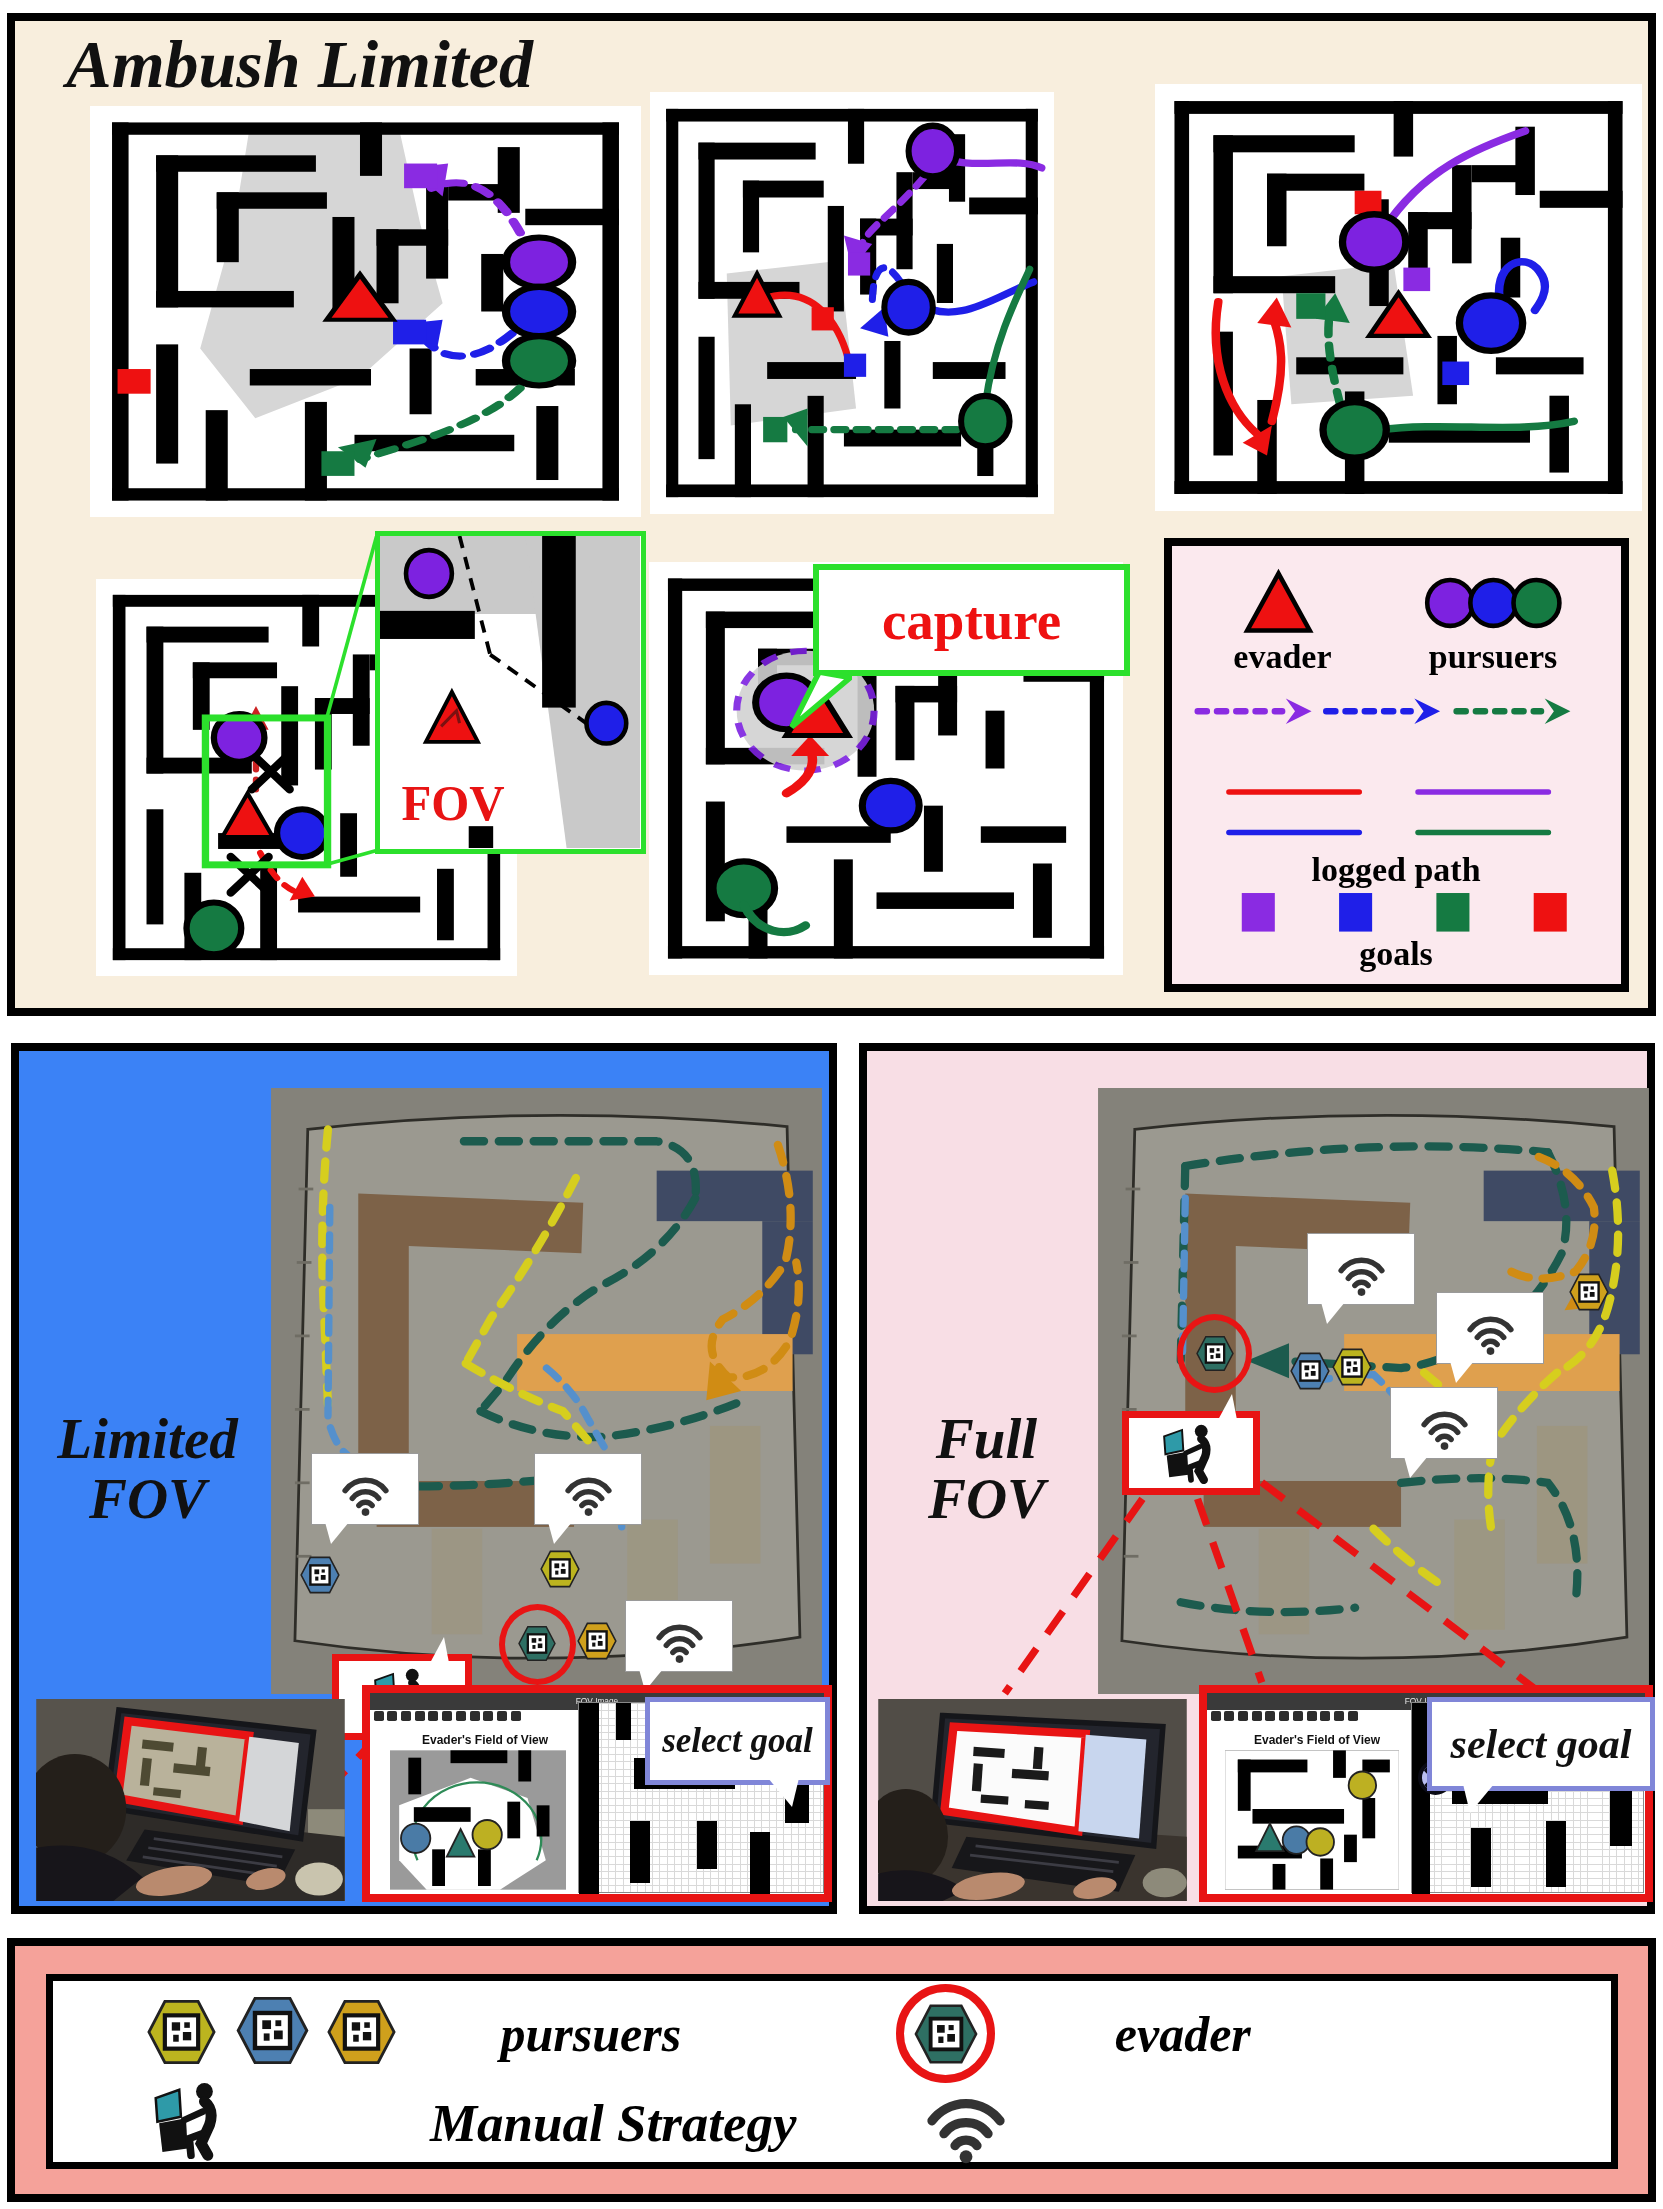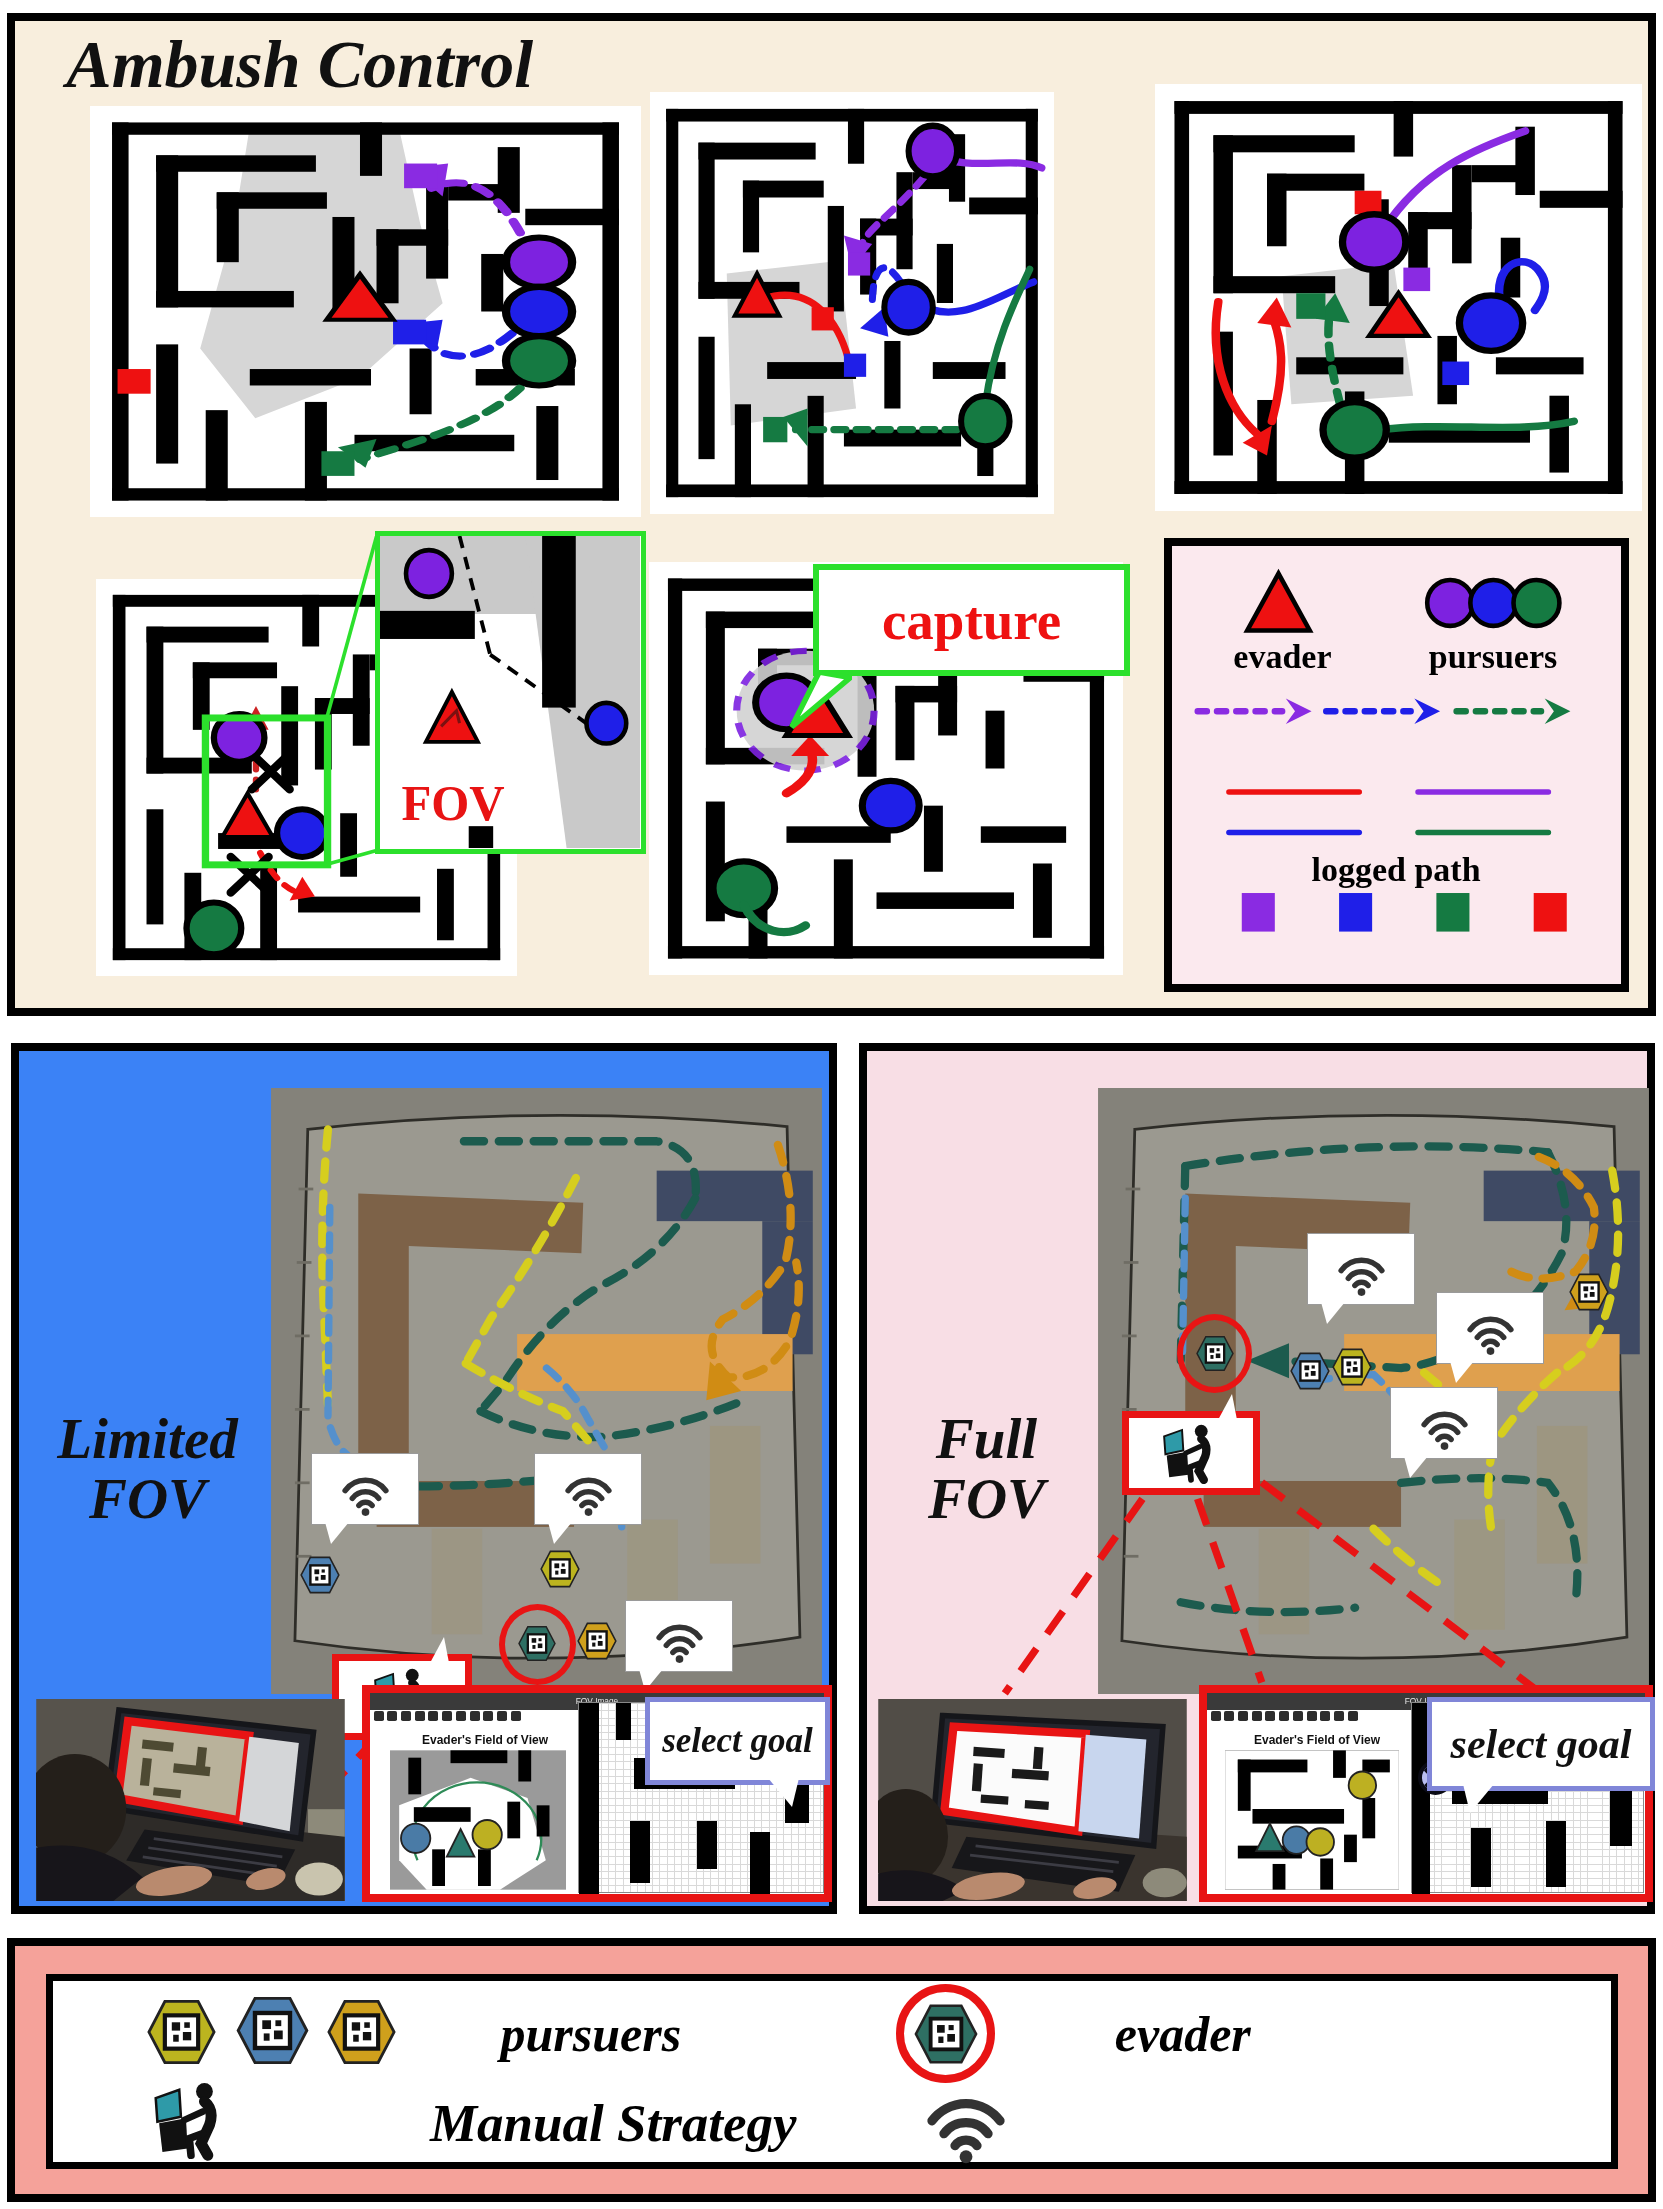--- a/index.html
+++ b/index.html
@@ -100,21 +100,21 @@
     <polygon points="12,54 44,48 46,84 16,88" fill="#111"></polygon>
     <circle cx="66" cy="16" r="10" fill="#111"></circle>
     <path d="M66 28 Q78 38 72 56 L62 78 L70 92" stroke="#111" stroke-width="13" fill="none" stroke-linecap="round"></path>
     <path d="M64 40 L42 50" stroke="#111" stroke-width="8" stroke-linecap="round"></path>
     <path d="M64 66 L48 72 L50 92" stroke="#111" stroke-width="9" fill="none" stroke-linecap="round"></path>
   </symbol>
 </defs>
 </svg>
 
 <div class="panel" style="left:7.3px;top:13px;width:1649px;height:1003px;background:#f8eedd;">
-  <div class="abs bI" style="left:51px;top:3.7px;font-size:68px;color:#111;">Ambush Control</div>
+  <div class="abs bI" style="left:51px;top:3.7px;font-size:68px;color:#111;">Ambush Limited</div>
 </div>
 
 <div class="mazebox" style="left:90px;top:106px;width:551px;height:411px;">
 <svg width="551" height="411" viewBox="0 0 200 200" preserveAspectRatio="none">
   <polygon points="58,10 112,10 120,58 128,96 98,132 60,152 40,118 52,60" fill="#d6d6d6"></polygon>
   <use href="#mw"></use>
   <g fill="none" stroke-linecap="round">
     <path d="M160,72 C150,42 138,32 124,40" stroke="#8a2be2" stroke-width="3.5" stroke-dasharray="6 5"></path>
     <path d="M160,102 C142,128 128,124 122,114" stroke="#1f1fe8" stroke-width="3.5" stroke-dasharray="6 5"></path>
     <path d="M162,128 C150,152 122,162 98,172" stroke="#157a42" stroke-width="3.5" stroke-dasharray="6 5"></path>
@@ -274,20 +274,21 @@
     <g>
       <rect x="76" y="378" width="36" height="42" fill="#8a2be2"></rect>
       <rect x="182" y="378" width="36" height="42" fill="#1f1fe8"></rect>
       <rect x="288" y="378" width="36" height="42" fill="#157a42"></rect>
       <rect x="394" y="378" width="36" height="42" fill="#ee1111"></rect>
     </g>
   </svg>
   <div class="abs b ctr" style="left:18.4px;top:92px;width:184px;font-size:34px;">evader</div>
   <div class="abs b ctr" style="left:220px;top:92px;width:202px;font-size:34px;">pursuers</div>
   <div class="abs b ctr" style="left:0px;top:305px;width:448px;font-size:34px;">logged path</div>
+  <div class="abs b ctr" style="left:0px;top:389px;width:448px;font-size:34px;">goals</div>
 </div>
 
 <div class="panel" style="left:11px;top:1043px;width:826px;height:871px;background:#3b82f6;">
 
   <div class="abs bI" style="left:0px;top:358px;width:257px;text-align:center;font-size:57px;line-height:1.05;color:#111;">
     <div>Limited</div>
     <div>FOV</div>
   </div>
 
   <div class="abs" style="left:252px;top:37px;width:551px;height:606px;">

